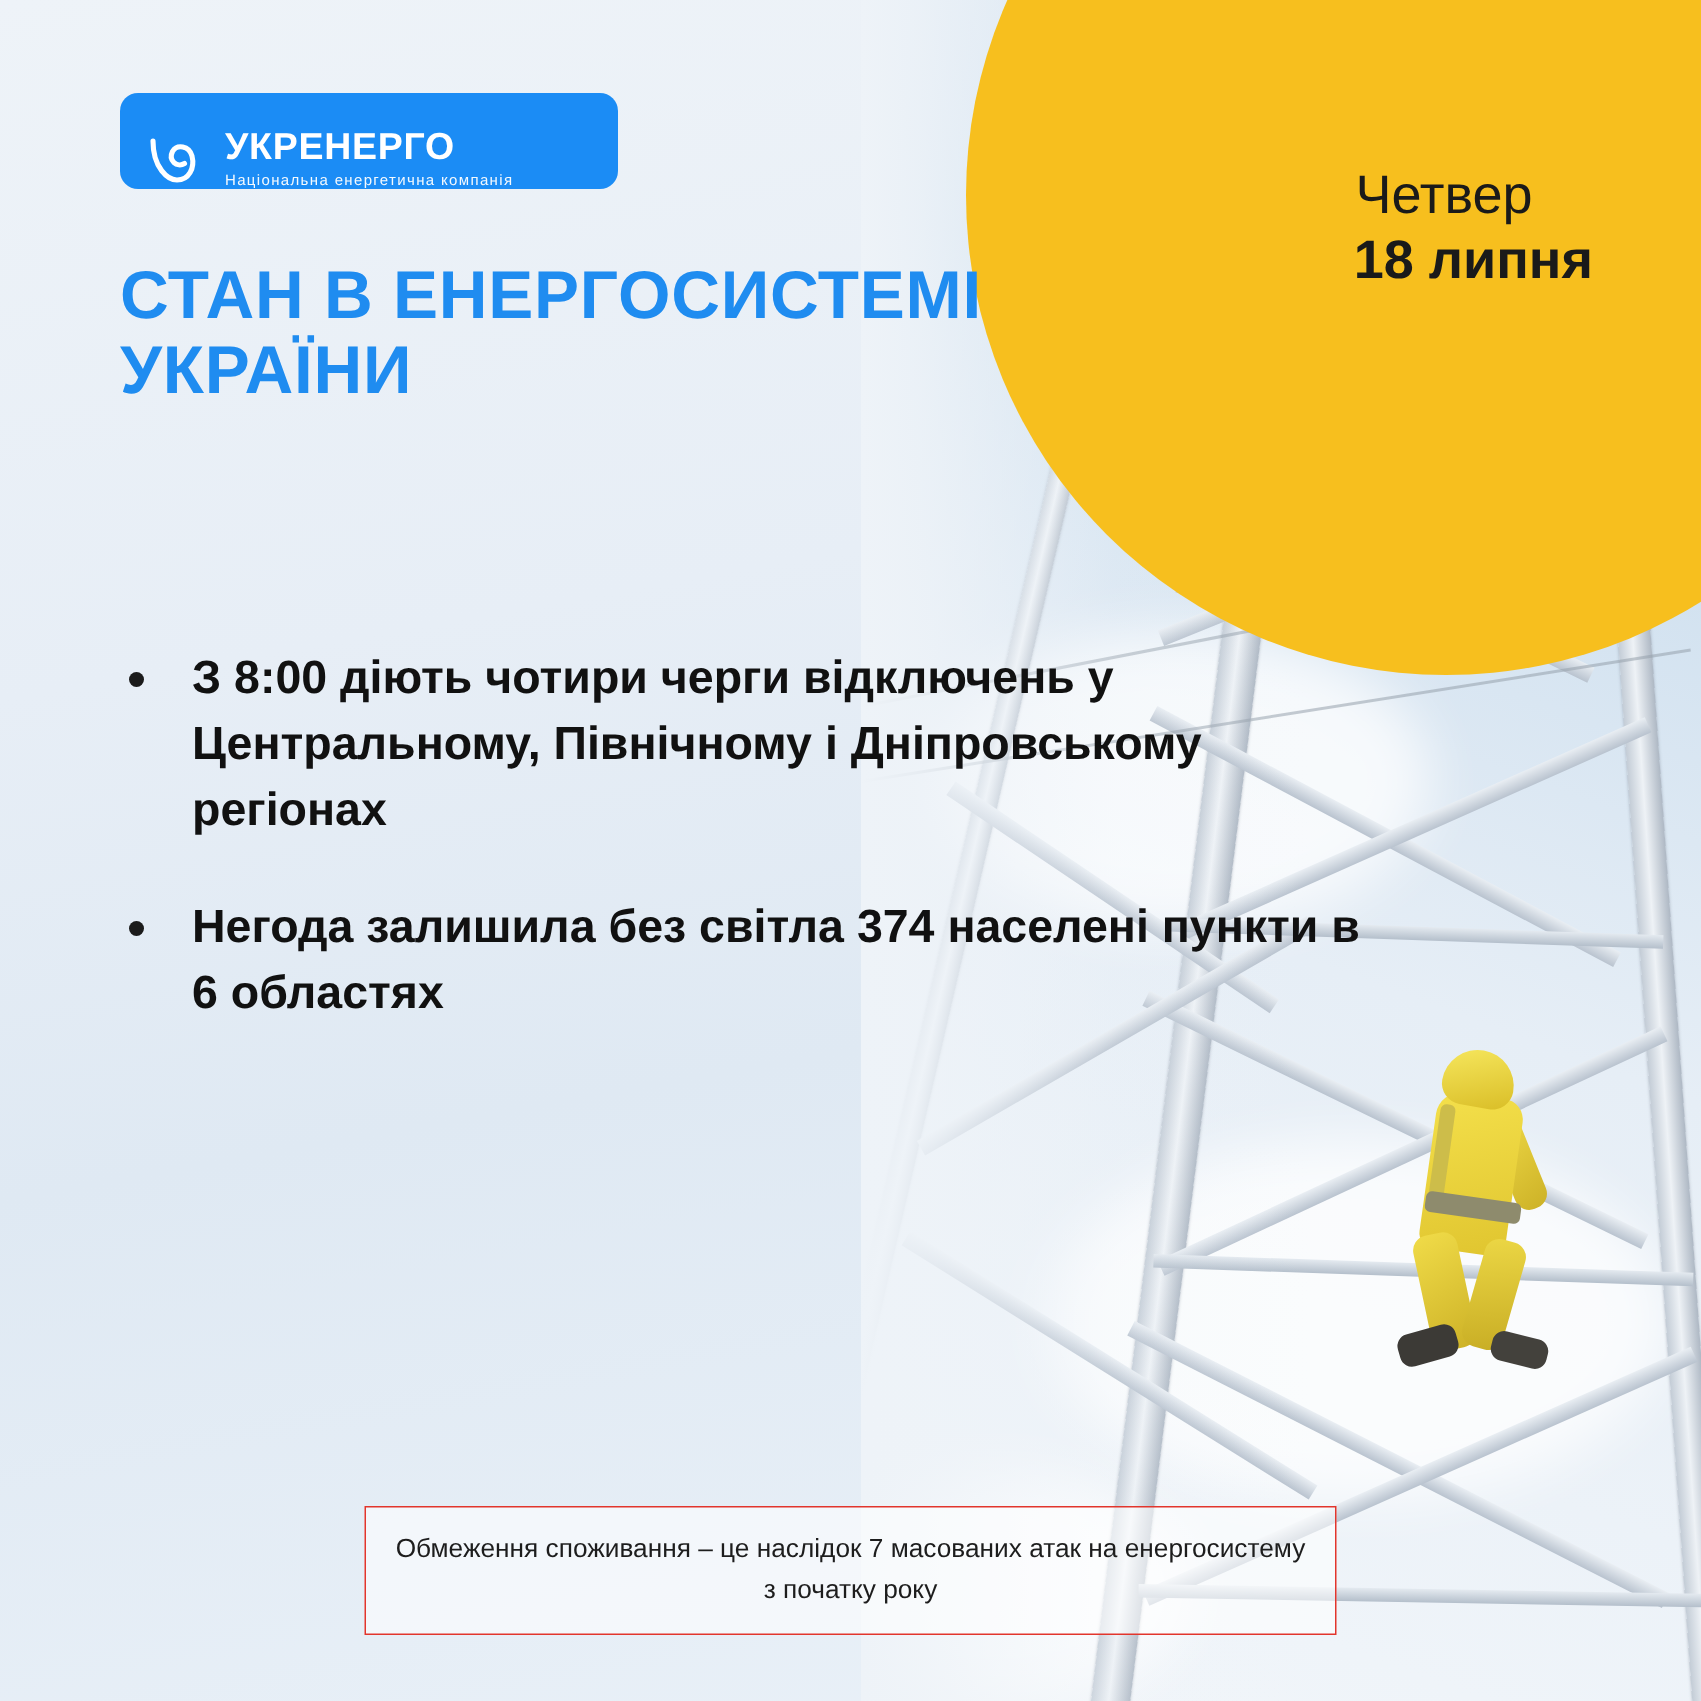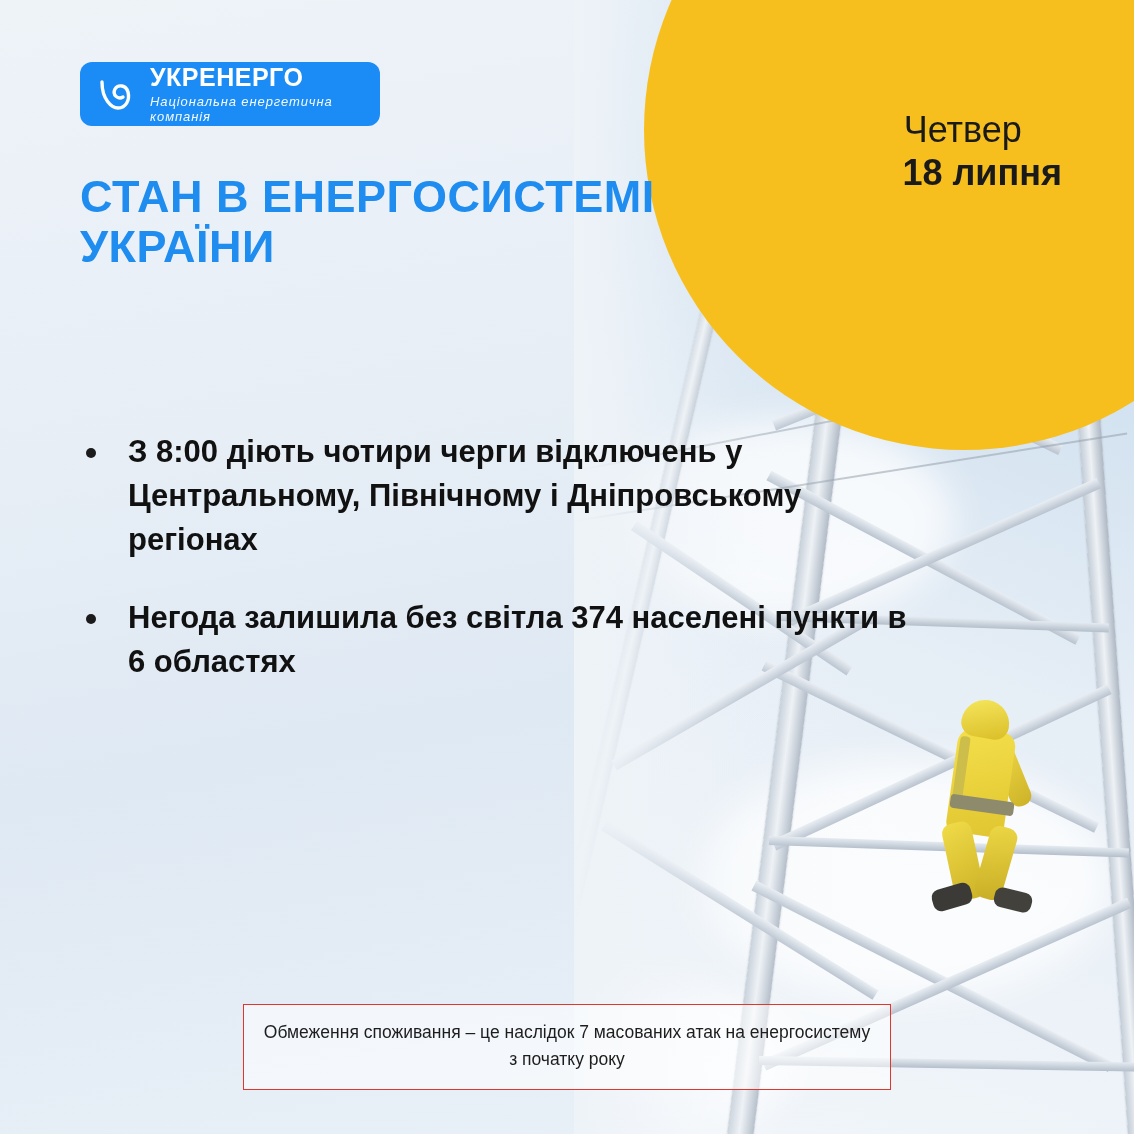--- a/index.html
+++ b/index.html
@@ -113,50 +113,49 @@
     height: 640px;
     border-radius: 50%;
     background: #f7bf1e;
   }
 
   
   .logo {
     position: absolute;
     left: 80px;
     top: 62px;
-    width: 300px;
+    width: 332px;
     height: 64px;
     background: #1b8cf5;
     border-radius: 12px;
     display: flex;
-    align-items: center;
+    align-items: flex-end;
     padding: 0 16px;
     box-sizing: border-box;
     gap: 12px;
   }
   .logo-mark {
     width: 42px; height: 40px;
     flex: 0 0 auto;
     display: flex; align-items: center; justify-content: center;
   }
   .logo-text { display: flex; flex-direction: column; justify-content: center; }
   .logo-title {
     color: #ffffff;
     font-weight: bold;
     font-size: 25px;
     letter-spacing: 0.5px;
     line-height: 1;
   }
   .logo-sub {
     color: #ffffff;
-    font-size: 13px;
+    font-size: 10px;
     letter-spacing: 0.9px;
     margin-top: 4px;
     opacity: 0.95;
-    font-style: italic;
   }
 
   
   .date-block {
     position: absolute;
     right: 72px;
     top: 110px;
     text-align: center;
     color: #1a1a1a;
   }

